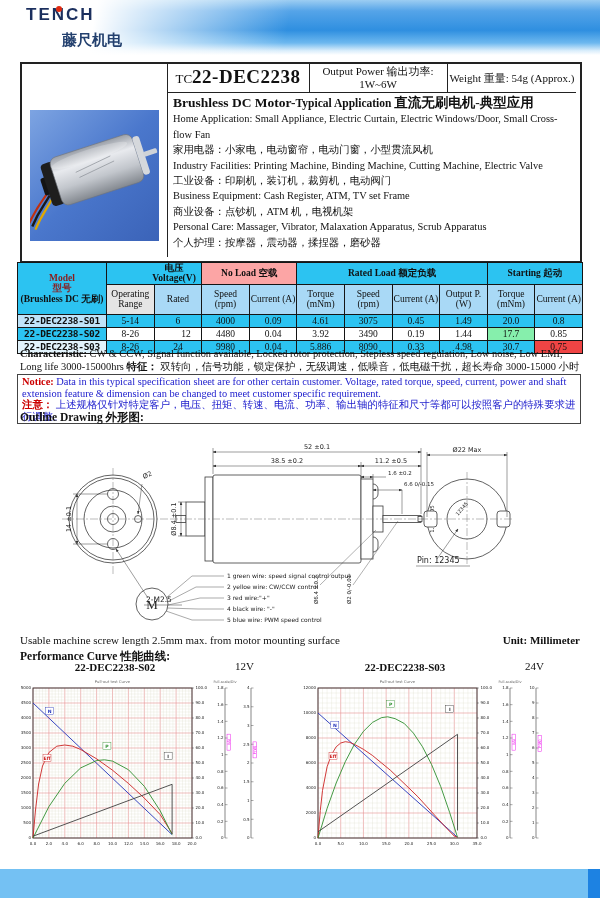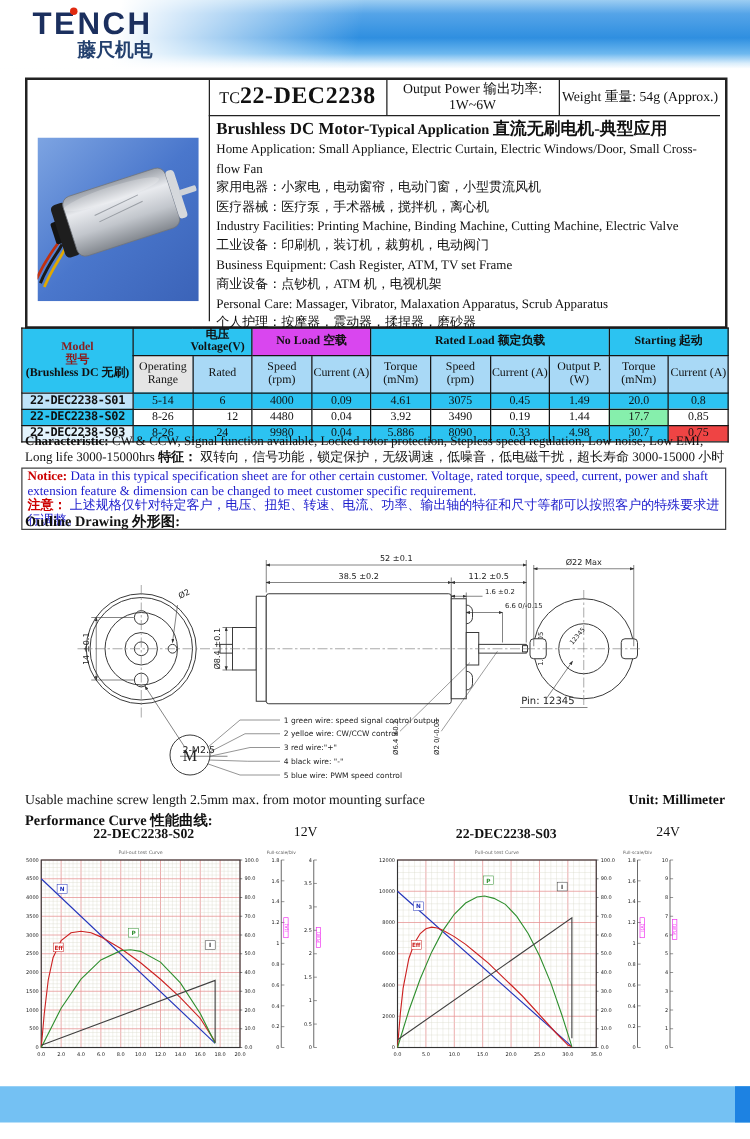--- a/index.html
+++ b/index.html
@@ -1,21 +1,21 @@
 <!DOCTYPE html>
 <html><head>
 <meta charset="utf-8">
 <style>
   html,body{margin:0;padding:0}
   body{width:600px;height:911px;position:relative;background:#fff;font-family:"Liberation Serif",serif;overflow:hidden}
   .abs{position:absolute}
   
   .hdr{left:0;top:0;width:600px;height:55px;background:linear-gradient(180deg,#9ccdf2 0%,#55a4e8 20%,#2f8fe0 55%,#6db8ef 78%,#d9edfb 92%,#ffffff 100%)}
   .hdr .wfade{position:absolute;inset:0;background:linear-gradient(100deg,#ffffff 0%,#ffffff 16%,rgba(255,255,255,0) 48%)}
-  .logo{position:absolute;left:26px;top:5px;font-family:"Liberation Sans",sans-serif;font-weight:900;font-size:25px;letter-spacing:2px;color:#1b2f5e}
+  .logo{position:absolute;left:26px;top:5px;font-family:"Liberation Sans",sans-serif;font-weight:900;font-size:17px;letter-spacing:2px;color:#1b2f5e}
   .logo-dot{position:absolute;left:56px;top:6px;width:6px;height:6px;border-radius:50%;background:#e02a10}
   .logo-sub{position:absolute;left:62px;top:31px;font-family:"Liberation Sans",sans-serif;font-weight:bold;font-size:15px;color:#23406e}
   
   .mtab{left:20px;top:62px;width:558px;height:197px;border:2px solid #222}
   .bl{position:absolute;border-left:1.5px solid #222}
   .bt{position:absolute;border-top:1.5px solid #222}
   .tc{position:absolute;text-align:center;color:#111}
   .model-title{font-size:19px;font-weight:bold;letter-spacing:.5px}
   .model-prefix{font-size:13px;font-weight:normal}
   .cell2{font-size:11px;line-height:13px}
@@ -96,41 +96,40 @@
       </g>
       <ellipse cx="-2" cy="-16" rx="40" ry="6" fill="#ffffff" opacity="0.22"></ellipse>
     </g>
   </svg>
 
   <div class="apps">
     <div class="hd"><span>Brushless DC Motor-</span><span class="small">Typical Application </span><span>直流无刷电机-典型应用</span></div>
     <div id="app-lines">
         <div>Home Application: Small Appliance, Electric Curtain, Electric Windows/Door, Small Cross-flow Fan</div>
         <div>家用电器：小家电，电动窗帘，电动门窗，小型贯流风机</div>
-        <div>医疗器械：医疗泵，手术器械，搅拌机，离心机</div>
         <div>Industry Facilities: Printing Machine, Binding Machine, Cutting Machine, Electric Valve</div>
         <div>工业设备：印刷机，装订机，裁剪机，电动阀门</div>
         <div>Business Equipment: Cash Register, ATM, TV set Frame</div>
         <div>商业设备：点钞机，ATM 机，电视机架</div>
         <div>Personal Care: Massager, Vibrator, Malaxation Apparatus, Scrub Apparatus</div>
         <div>个人护理：按摩器，震动器，揉捏器，磨砂器</div>
       </div>
   </div>
 </div>
 
 <table class="spec">
     <tbody id="spec-body">
       <tr style="height: 16px;">
         <td rowspan="2" class="modelhead" style="width: 88px; background: rgb(44, 195, 241);">
           <div style="color: rgb(139, 29, 29);">Model</div>
           <div style="color: rgb(139, 29, 29);">型号</div>
           <div>(Brushless DC 无刷)</div>
         </td>
         <td colspan="2" class="grp" style="background: rgb(44, 195, 241); padding-left: 40px;">电压  Voltage(V)</td>
-        <td colspan="2" class="grp" style="background: #d946ef;">No Load  空载</td>
+        <td colspan="2" class="grp" style="background: #fca5a5;">No Load  空载</td>
         <td colspan="4" class="grp" style="background: rgb(44, 195, 241);">Rated Load  额定负载</td>
         <td colspan="2" class="grp" style="background: rgb(44, 195, 241);">Starting  起动</td>
       </tr>
       <tr style="height: 30px;">
         <td style="width: 47px; background: #e5e5e5;">Operating Range</td>
         <td style="width: 44px; background: rgb(169, 217, 246);">Rated</td>
         <td style="width: 44px; background: rgb(169, 217, 246);">Speed (rpm)</td>
         <td style="width: 43px; background: rgb(169, 217, 246);">Current (A)</td>
         <td style="width: 44px; background: rgb(169, 217, 246);">Torque (mNm)</td>
         <td style="width: 44px; background: rgb(169, 217, 246);">Speed (rpm)</td>

